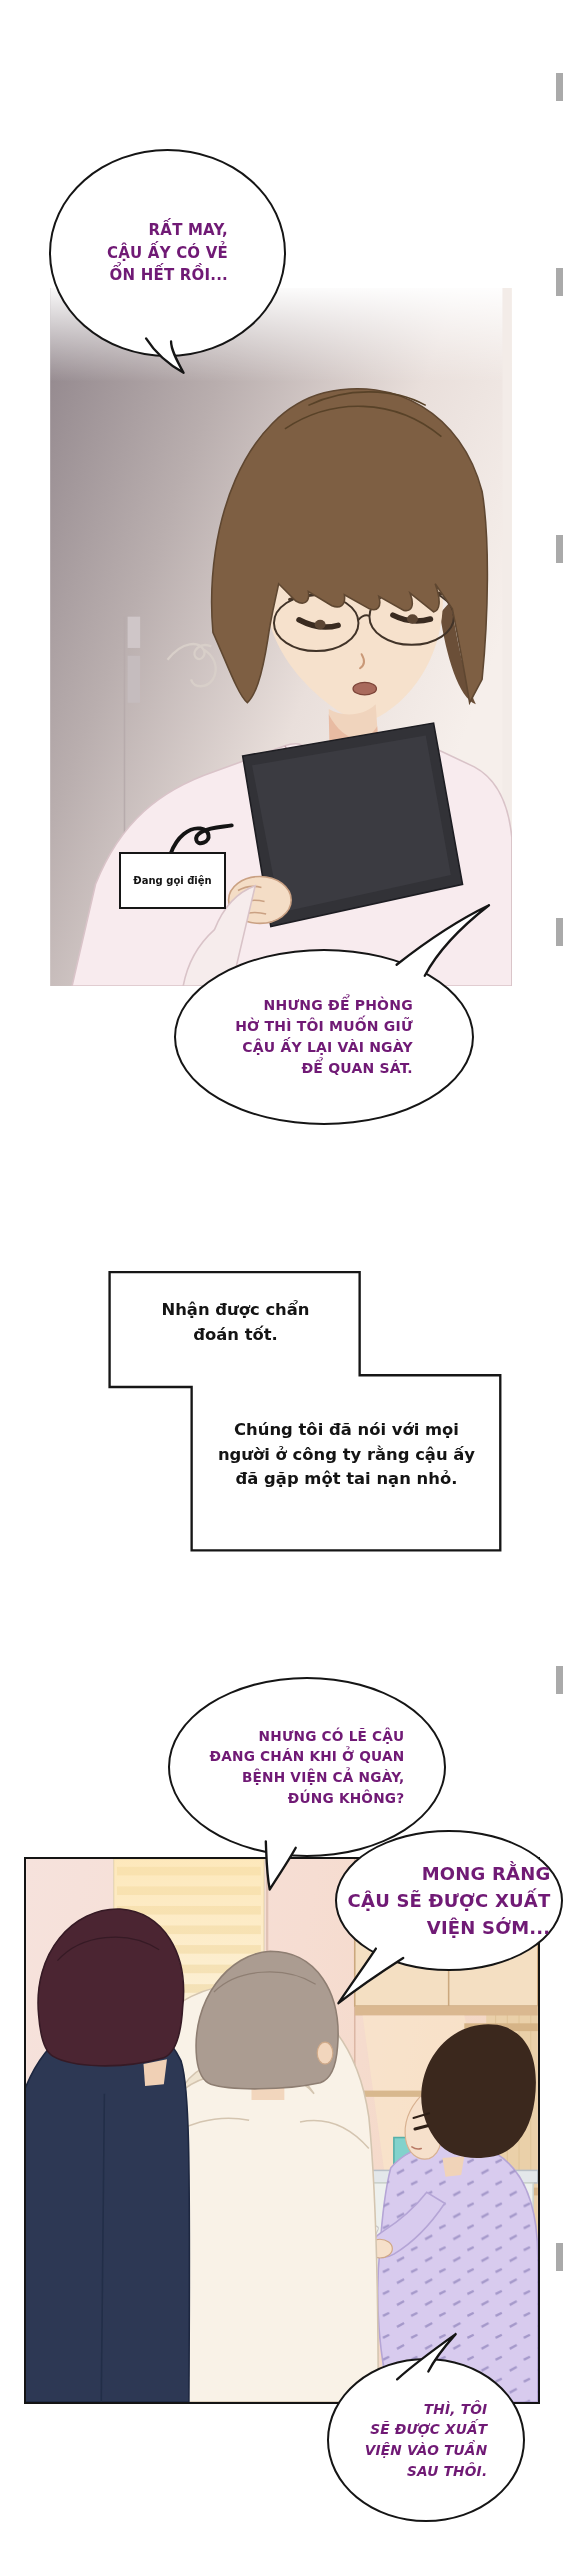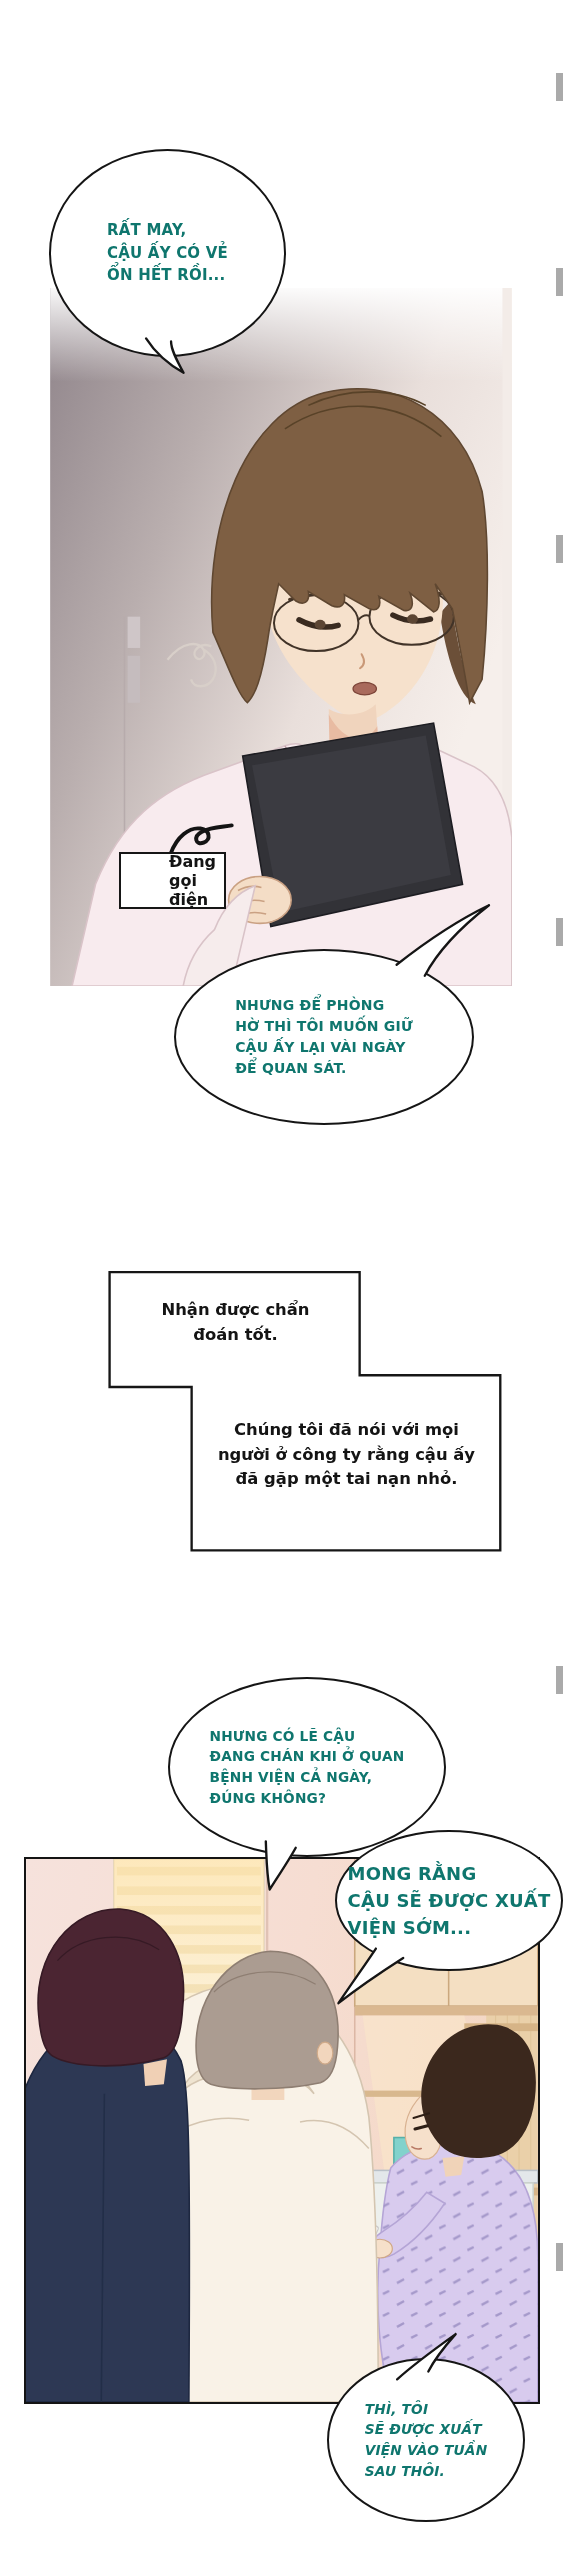--- a/index.html
+++ b/index.html
@@ -1,28 +1,28 @@
 <!DOCTYPE html>
 <html style="font-size:12.5px"><head>
 <meta charset="utf-8">
 <style>
   html,body{margin:0;padding:0;background:#ffffff;}
   .page{position:relative;width:564px;height:2576px;background:#ffffff;overflow:hidden;
         font-family:"DejaVu Sans", sans-serif;}
   .panel{position:absolute;z-index:1;}
   .bubble{position:absolute;z-index:3;background:#ffffff;border:2.3px solid #151515;
           border-radius:50%;display:flex;align-items:center;justify-content:center;}
-  .bubble-text{white-space:pre-line;text-align:left;font-weight:700;color:#0f766e;
+  .bubble-text{white-space:pre-line;text-align:right;font-weight:700;color:#701a75;
                font-size:14px;line-height:1.5;letter-spacing:0.2px;}
   .tail{position:absolute;z-index:4;}
   .caption-text{position:absolute;z-index:5;white-space:pre-line;text-align:center;
                 font-weight:700;color:#141414;font-size:16.4px;line-height:1.5;}
   .label-box{position:absolute;z-index:3;background:#ffffff;border:2.3px solid #161616;
              display:flex;align-items:center;justify-content:center;}
-  .label-text{font-weight:700;font-size:16px;color:#141414;white-space:pre-line;padding-left:48px;}
+  .label-text{font-weight:700;font-size:10px;color:#141414;white-space:pre-line;}
   .edge-mark{position:absolute;z-index:6;width:7.8px;height:28px;background:#9b9b9b;opacity:.85;}
   svg{display:block;}
 </style>
 </head>
 <body>
 
 <div class="page">
 
   <div class="panel" style="left:50px;top:288px;width:462px;height:698px;">
     <svg width="462" height="698" viewBox="0 0 590 892">

